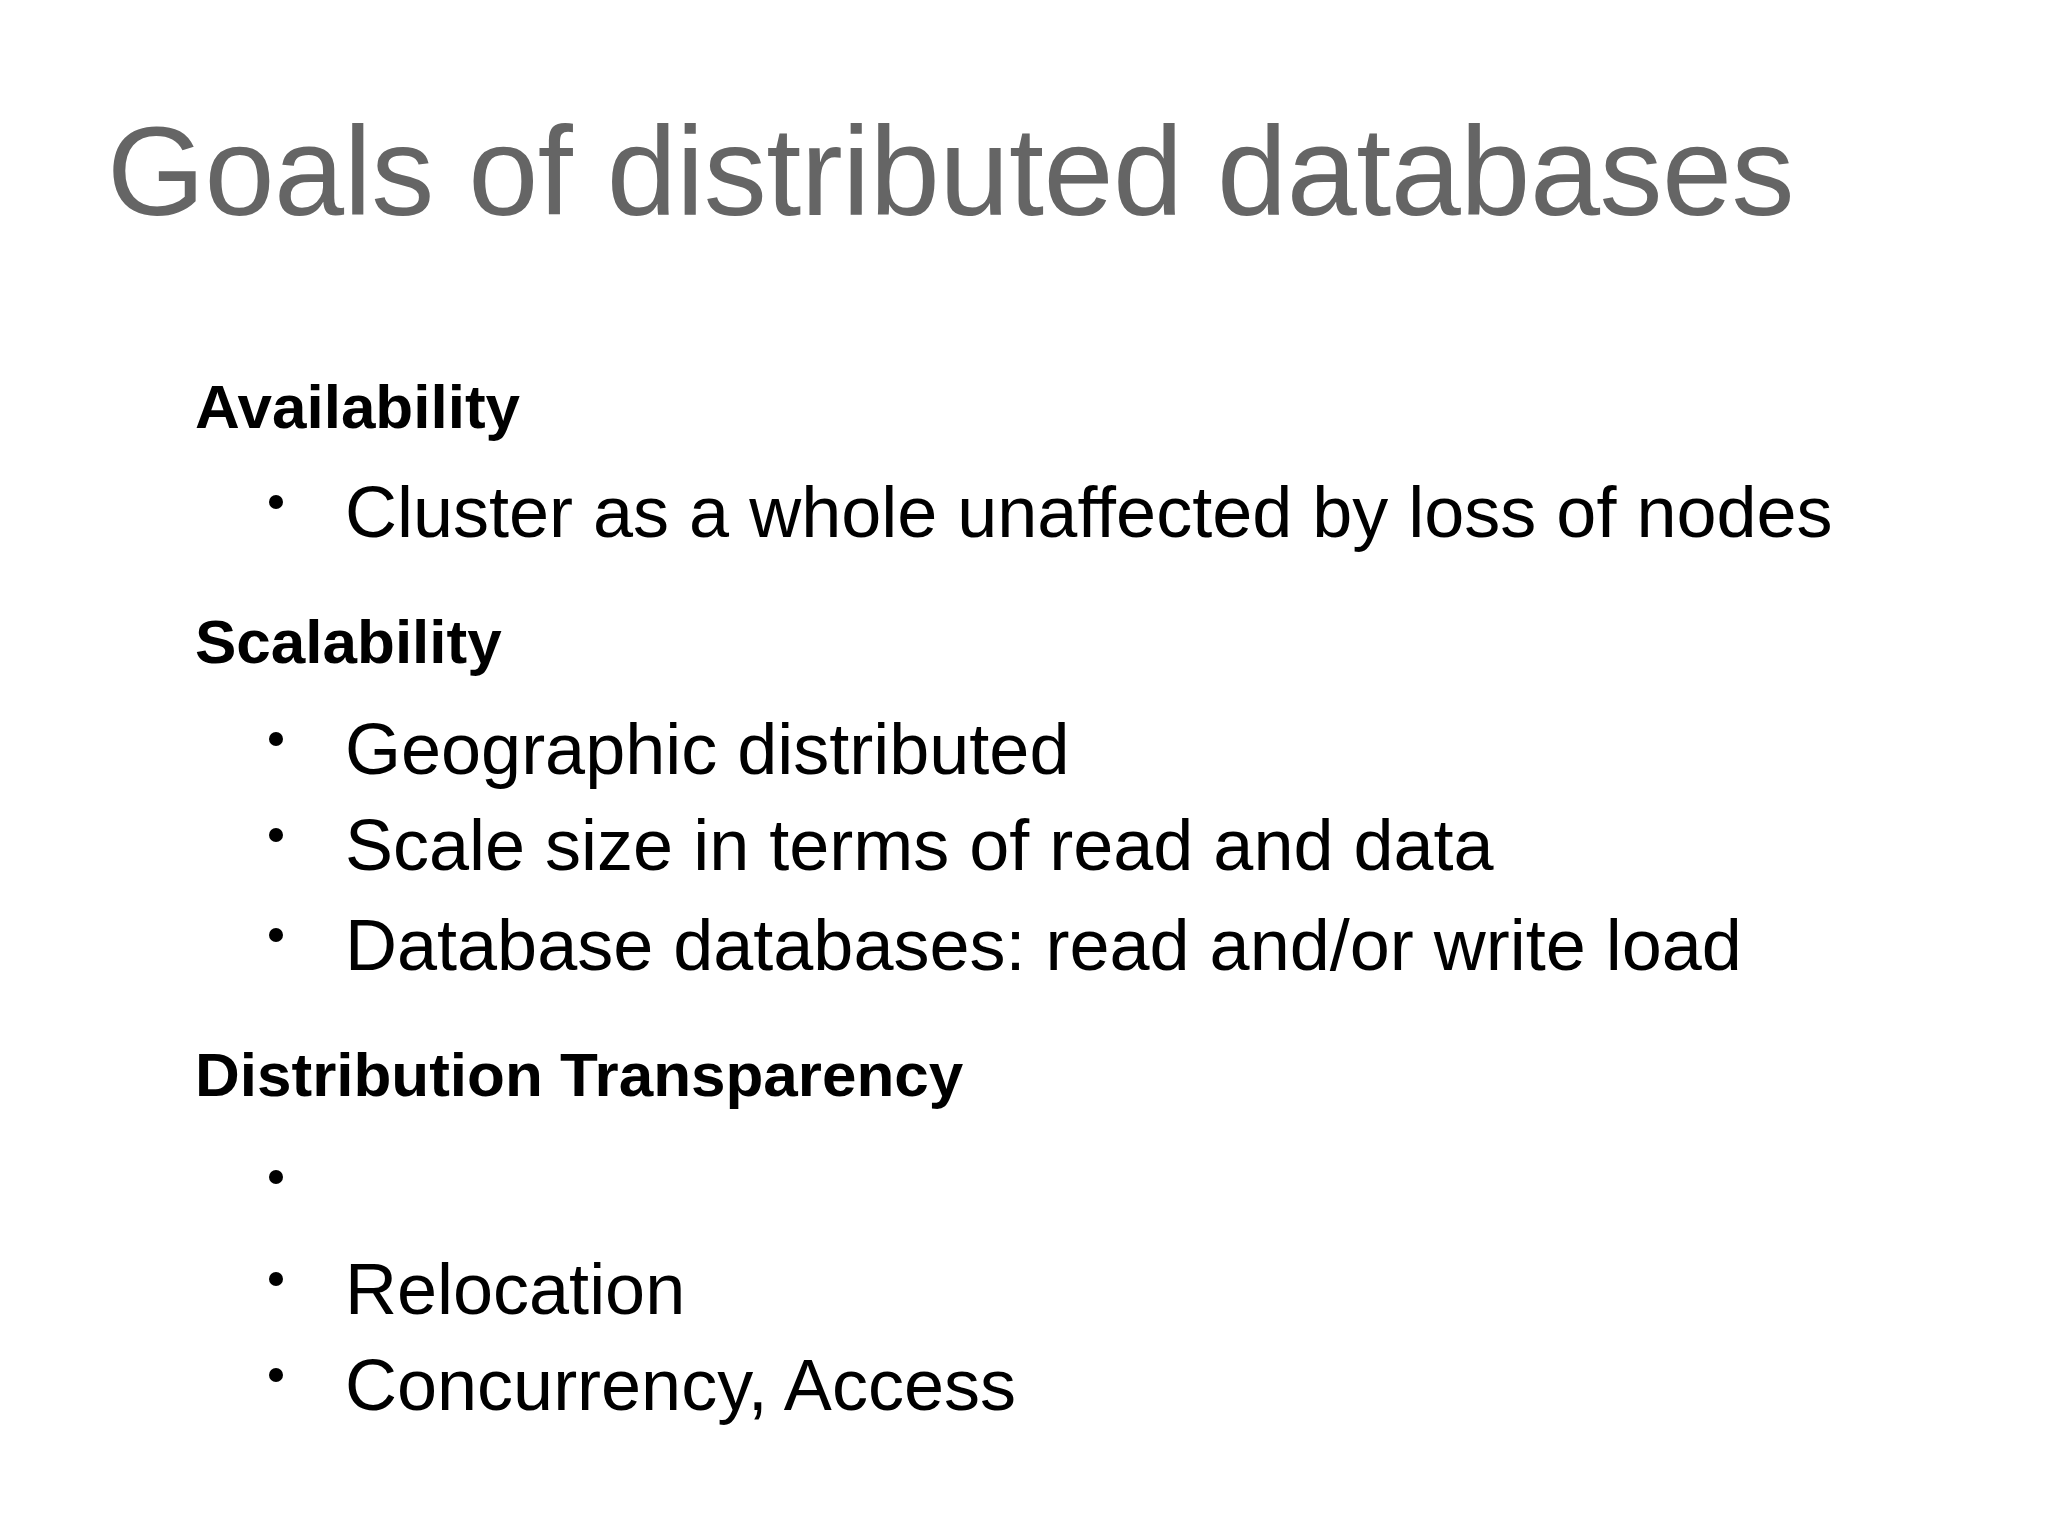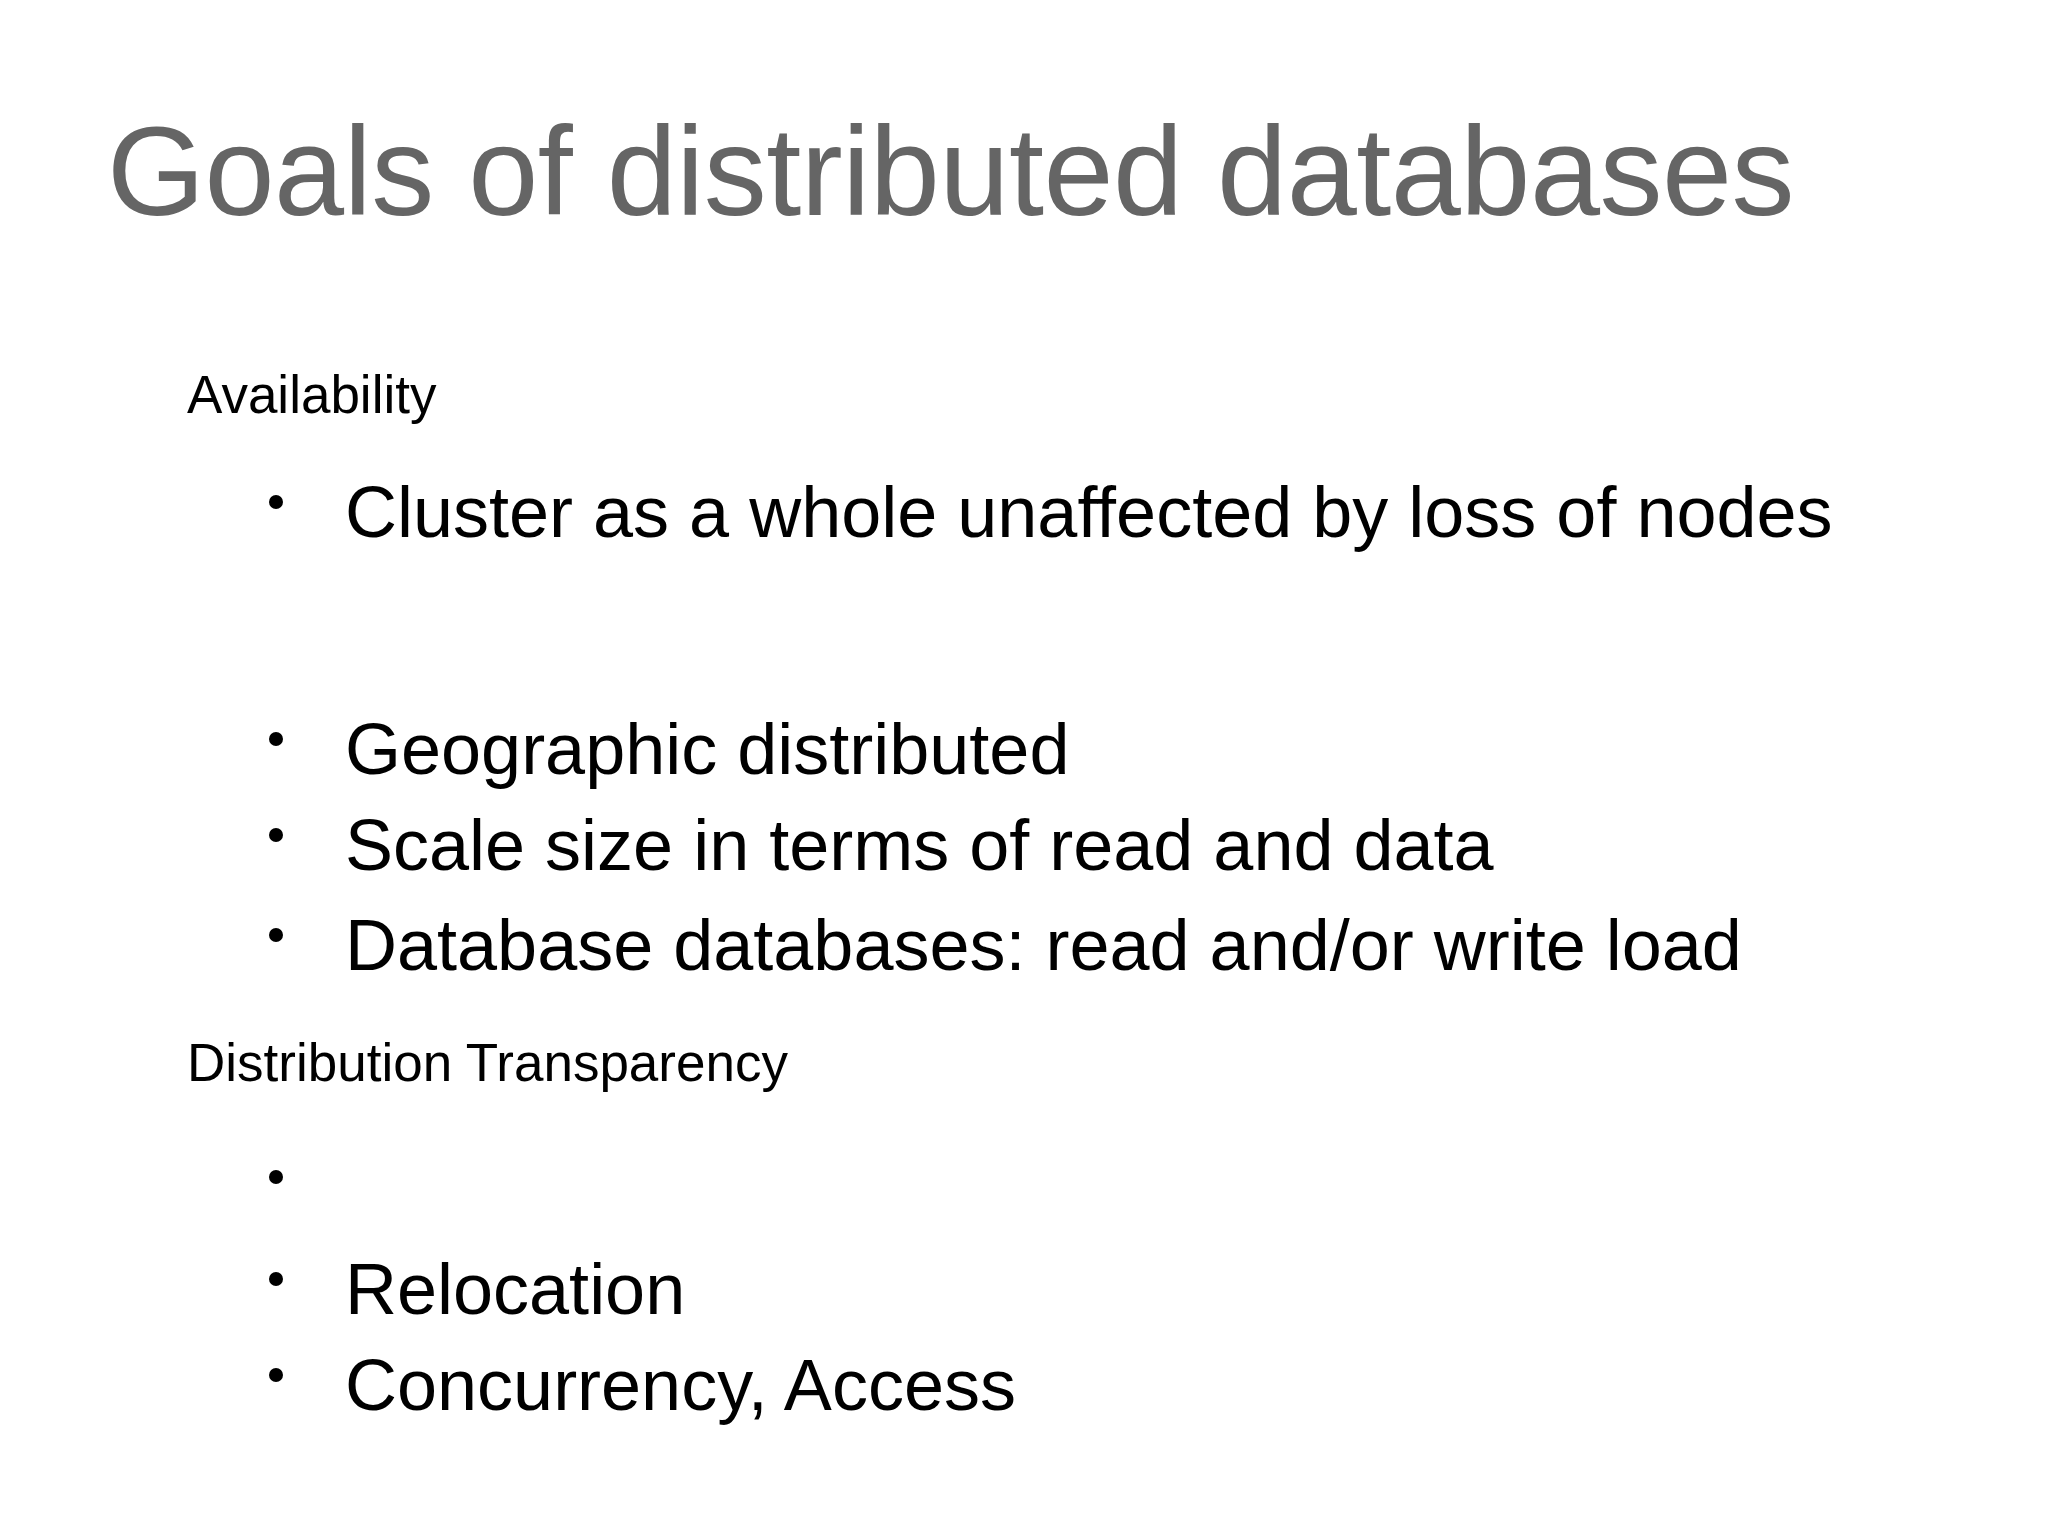--- a/index.html
+++ b/index.html
@@ -23,23 +23,23 @@
     font-size: 126px;
     font-weight: 400;
     line-height: 1;
     letter-spacing: -0.5px;
     color: var(--title-color, #656565);
     white-space: nowrap;
   }
   .heading {
     position: absolute;
     left: 183px;
-    margin: 4px;
-    font-size: 53px;
-    font-weight: 400;
+    margin: 12px;
+    font-size: 62px;
+    font-weight: 700;
     line-height: 1;
     color: var(--body-color, #000000);
     white-space: nowrap;
   }
   .bullet {
     position: absolute;
     left: 345px;
     margin: 0;
     font-size: 72px;
     font-weight: 400;
@@ -61,20 +61,21 @@
 
 <div class="slide">
 
   <h1 class="title">Goals of distributed databases</h1>
 
   <div class="heading" style="top:364px">Availability</div>
 
   <span class="dot" style="top:495px"></span>
   <div class="bullet" style="top:476px">Cluster as a whole unaffected by loss of nodes</div>
 
+  <div class="heading" style="top:599px">Scalability</div>
 
   <span class="dot" style="top:732px"></span>
   <div class="bullet" style="top:713px">Geographic distributed</div>
 
   <span class="dot" style="top:828px"></span>
   <div class="bullet" style="top:809px">Scale size in terms of read and data</div>
 
   <span class="dot" style="top:928px"></span>
   <div class="bullet" style="top:909px">Database databases: read and/or write load</div>
 

